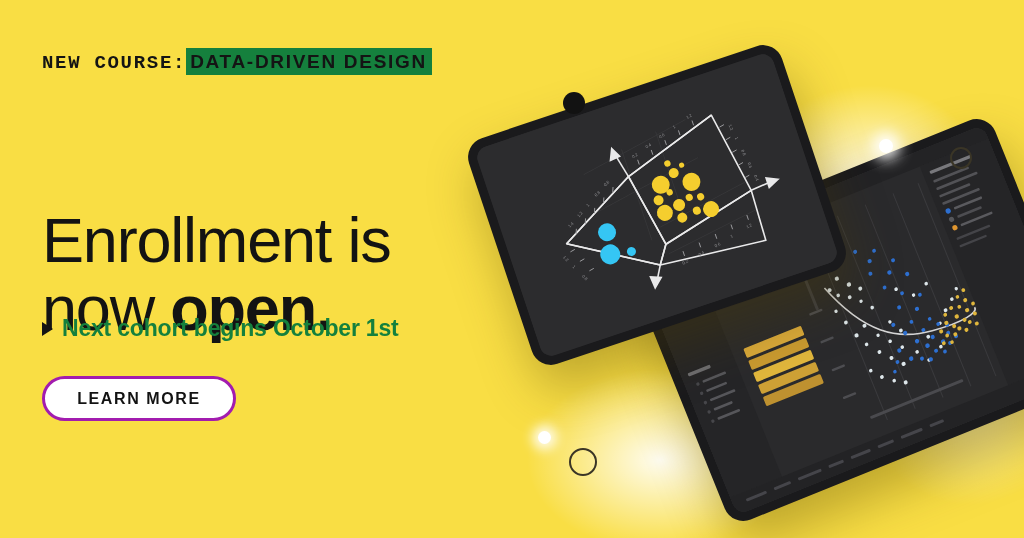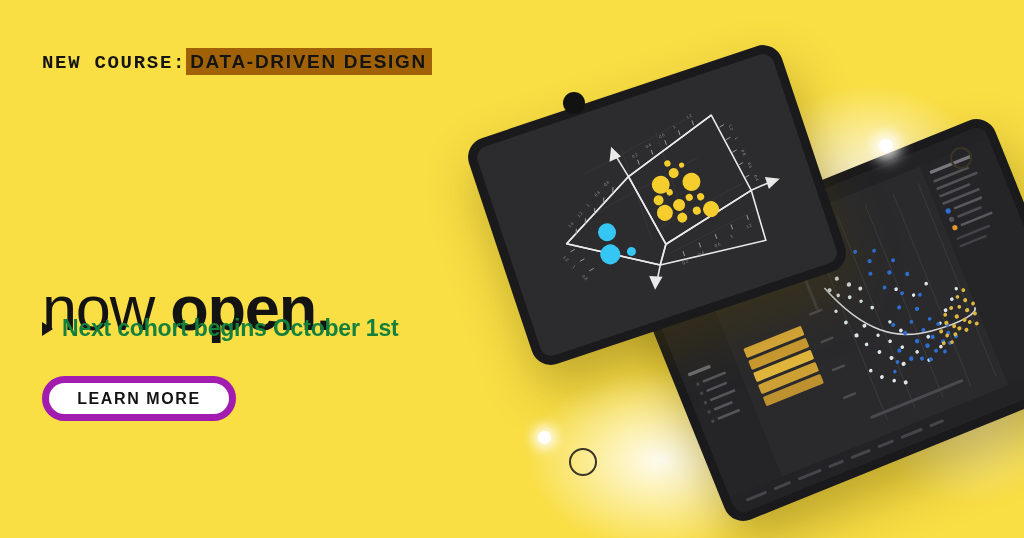--- a/index.html
+++ b/index.html
@@ -65,21 +65,21 @@
     left: 0;
     white-space: nowrap;
     font-size: 19px;
     font-weight: bold;
     letter-spacing: 1.7px;
     color: #141414;
     line-height: 1.25;
   }
   .eyebrow .plain { background: transparent; padding: 2px 0; font-family: Liberation Mono, monospace; }
   .eyebrow .hl {
-    background: #a16207;
+    background: #15803d;
     padding: 3px 5px 3px 4px;
   }
 
   .headline {
     position: absolute;
     top: 165px;
     left: 0;
     color: #131313;
     font-size: 63px;
     line-height: 1.07;
@@ -111,21 +111,21 @@
   .cta {
     position: absolute;
     top: 376px;
     left: 0;
     display: inline-flex;
     align-items: center;
     justify-content: center;
     width: 194px;
     height: 45px;
     background: #FFFFFF;
-    border: 7px solid #a21caf;
+    border: 3px solid #a21caf;
     border-radius: 999px;
     color: #131313;
     font-size: 16px;
     font-weight: bold;
     letter-spacing: 1.6px;
     box-sizing: border-box;
     cursor: pointer;
   }
 
   
@@ -501,21 +501,21 @@
   <div class="dot dot-white" style="left:538px; top:431px; width:13px; height:13px; box-shadow:0 0 12px 6px rgba(255,255,255,0.85);"></div>
   <div class="dot dot-ring" style="left:569px; top:448px; width:24px; height:24px;"></div>
 
   <div class="copy">
 
     <div class="eyebrow">
       <span class="plain">NEW COURSE:</span><span class="hl">DATA-DRIVEN DESIGN</span>
     </div>
 
     <h1 class="headline">
-      <br>
+      <span class="lite">Enrollment is</span><br>
       <span class="lite">now </span><span class="bold">open.</span>
     </h1>
 
     <div class="subhead">
       <span class="tri"></span>
       <span>Next cohort begins October 1st</span>
     </div>
 
     <a class="cta">LEARN MORE</a>
   </div>

